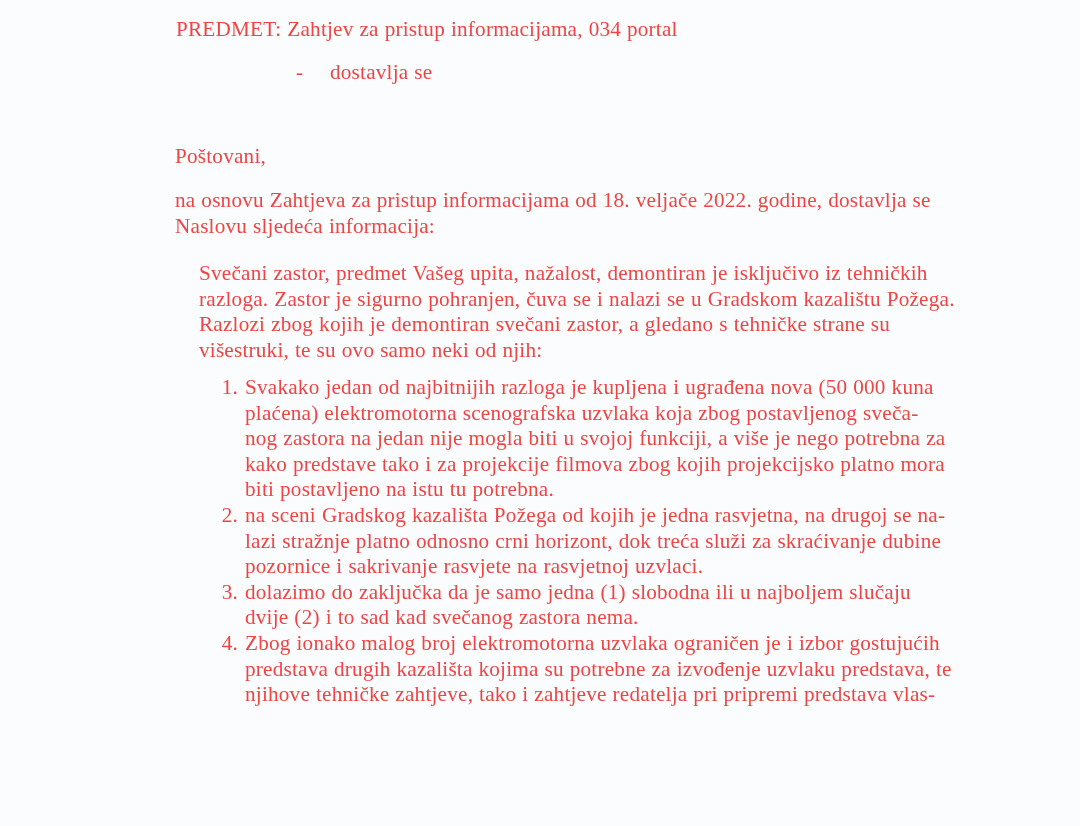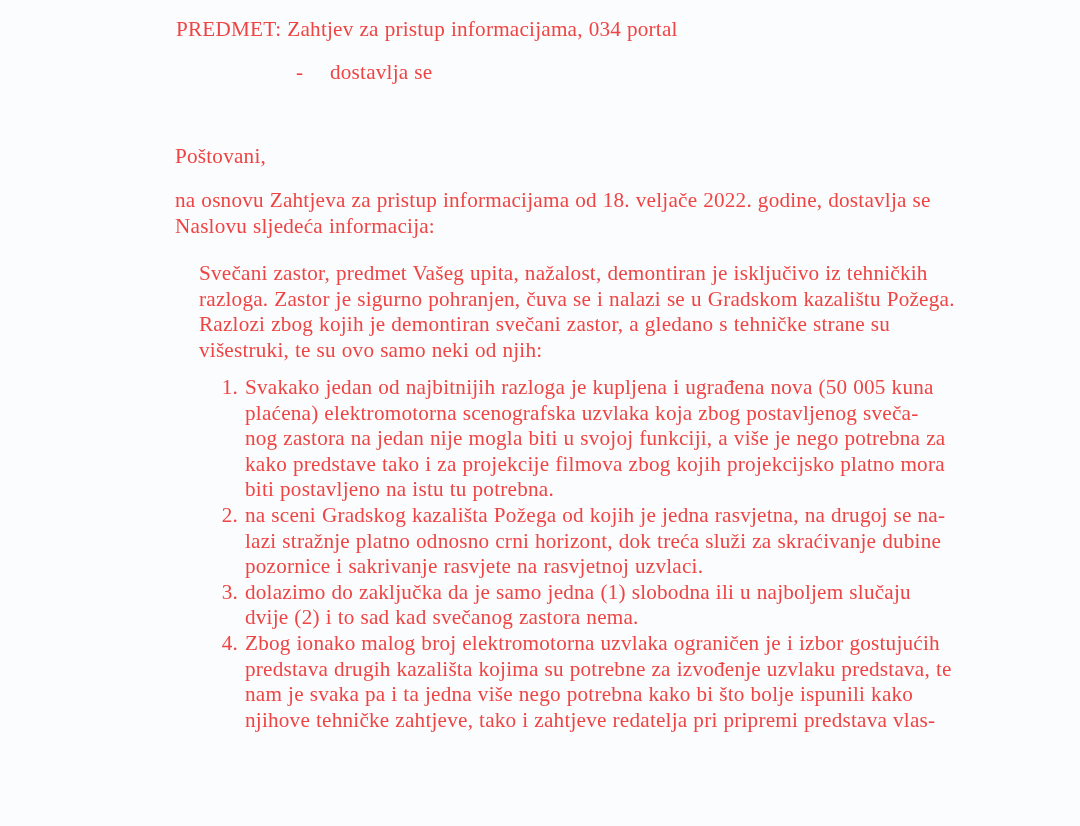--- a/index.html
+++ b/index.html
@@ -134,21 +134,21 @@
     <span class="ln">razloga.  Zastor je sigurno pohranjen, čuva se i nalazi se u Gradskom kazalištu Požega.</span>
     <span class="ln">Razlozi zbog kojih je demontiran svečani zastor, a gledano s tehničke strane su</span>
     <span class="ln">višestruki, te su ovo samo neki od njih:</span>
   </div>
 
   <ol class="reasons-list doc-text">
 
     <li class="reason-item">
       <span class="reason-num">1.</span>
       <span class="reason-body">
-        <span class="ln">Svakako jedan od najbitnijih razloga je kupljena i ugrađena nova (50 005 kuna</span>
+        <span class="ln">Svakako jedan od najbitnijih razloga je kupljena i ugrađena nova (50 000 kuna</span>
         <span class="ln">plaćena) elektromotorna scenografska uzvlaka koja zbog postavljenog svеča-</span>
         <span class="ln">nog zastora na jedan nije mogla biti u svojoj funkciji, a više je nego potrebna za</span>
         <span class="ln">kako predstave tako i za projekcije filmova zbog kojih projekcijsko platno mora</span>
         <span class="ln">biti postavljeno na istu tu potrebna.</span>
       </span>
     </li>
 
     <li class="reason-item">
       <span class="reason-num">2.</span>
       <span class="reason-body">
@@ -164,20 +164,19 @@
         <span class="ln">dolazimo do zaključka da je samo jedna (1) slobodna ili u najboljem slučaju</span>
         <span class="ln">dvije (2) i to sad kad svečanog zastora nema.</span>
       </span>
     </li>
 
     <li class="reason-item">
       <span class="reason-num">4.</span>
       <span class="reason-body">
         <span class="ln">Zbog ionako malog broj elektromotorna uzvlaka ograničen je i izbor gostujućih</span>
         <span class="ln">predstava drugih kazališta kojima su potrebne za izvođenje uzvlaku predstava, te</span>
-        <span class="ln">nam je svaka pa i ta jedna više nego potrebna kako bi što bolje ispunili kako</span>
         <span class="ln">njihove tehničke zahtjeve, tako i zahtjeve redatelja pri pripremi predstava vlas-</span>
       </span>
     </li>
 
   </ol>
 
 </div>
 
 </body></html>

